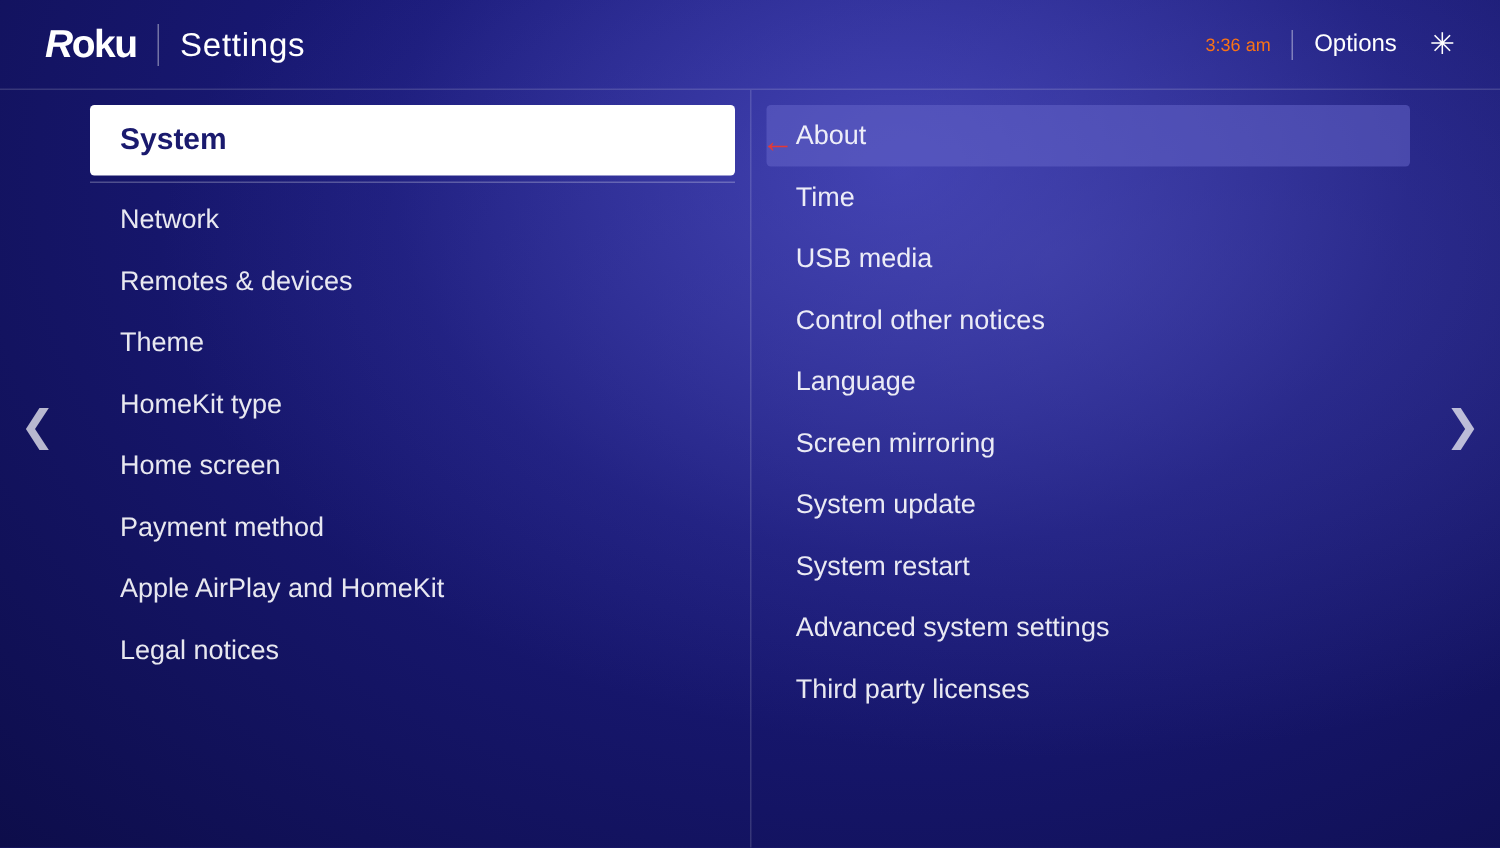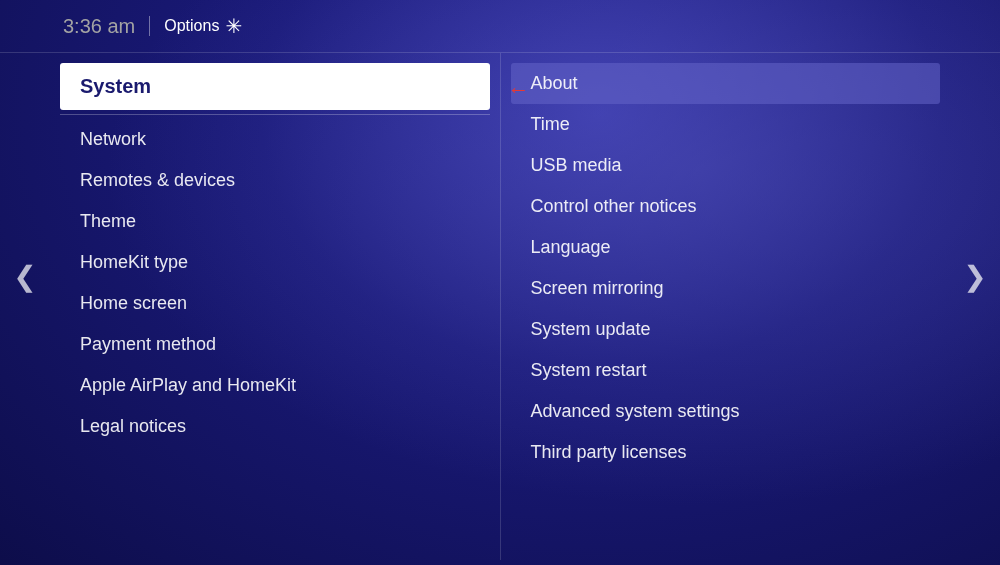--- a/index.html
+++ b/index.html
@@ -71,35 +71,35 @@
       letter-spacing: 0.5px;
     }
 
     .header-right {
       display: flex;
       align-items: center;
       gap: 14px;
     }
 
     .header-time {
-      font-size: 20px;
-      color: #a3a3a3;
+      font-size: 12px;
+      color: #f97316;
       margin-left: 33px;
     }
 
     .header-right-divider {
       width: 1px;
       height: 20px;
       background: rgba(255,255,255,0.4);
     }
 
     .options-btn {
       display: flex;
       align-items: center;
-      gap: 6px;
+      gap: 22px;
       font-size: 16px;
       color: white;
       cursor: pointer;
     }
 
     .asterisk {
       font-size: 20px;
     }
 
     
@@ -196,20 +196,25 @@
   </style>
 </head>
 <body>
 
 <div class="bg"></div>
 <div class="bg-overlay"></div>
 
 <div class="content">
 
   <div class="header">
+    <div class="header-left">
+      <span class="roku-logo"><span style="font-style:italic;font-weight:900;">R</span>oku</span>
+      <div class="header-divider"></div>
+      <span class="header-title">Settings</span>
+    </div>
     <div class="header-right">
       <span class="header-time">3:36 am</span>
       <div class="header-right-divider"></div>
       <div class="options-btn">
         <span>Options</span>
         <span class="asterisk">✳</span>
       </div>
     </div>
   </div>
 

